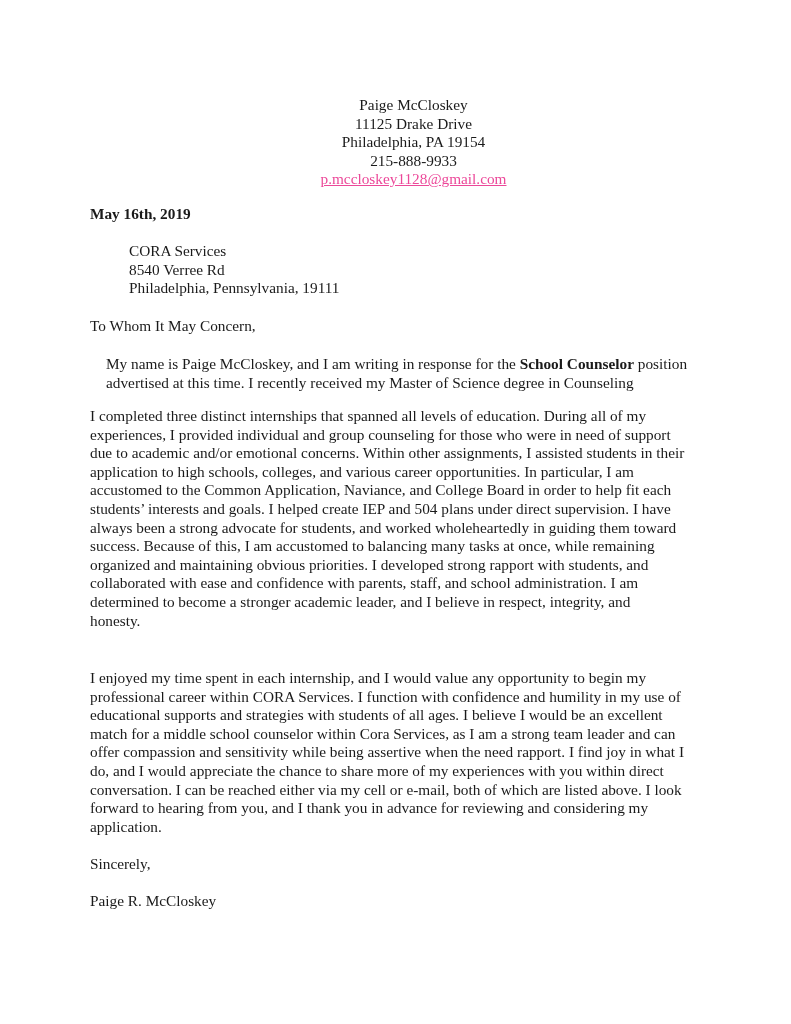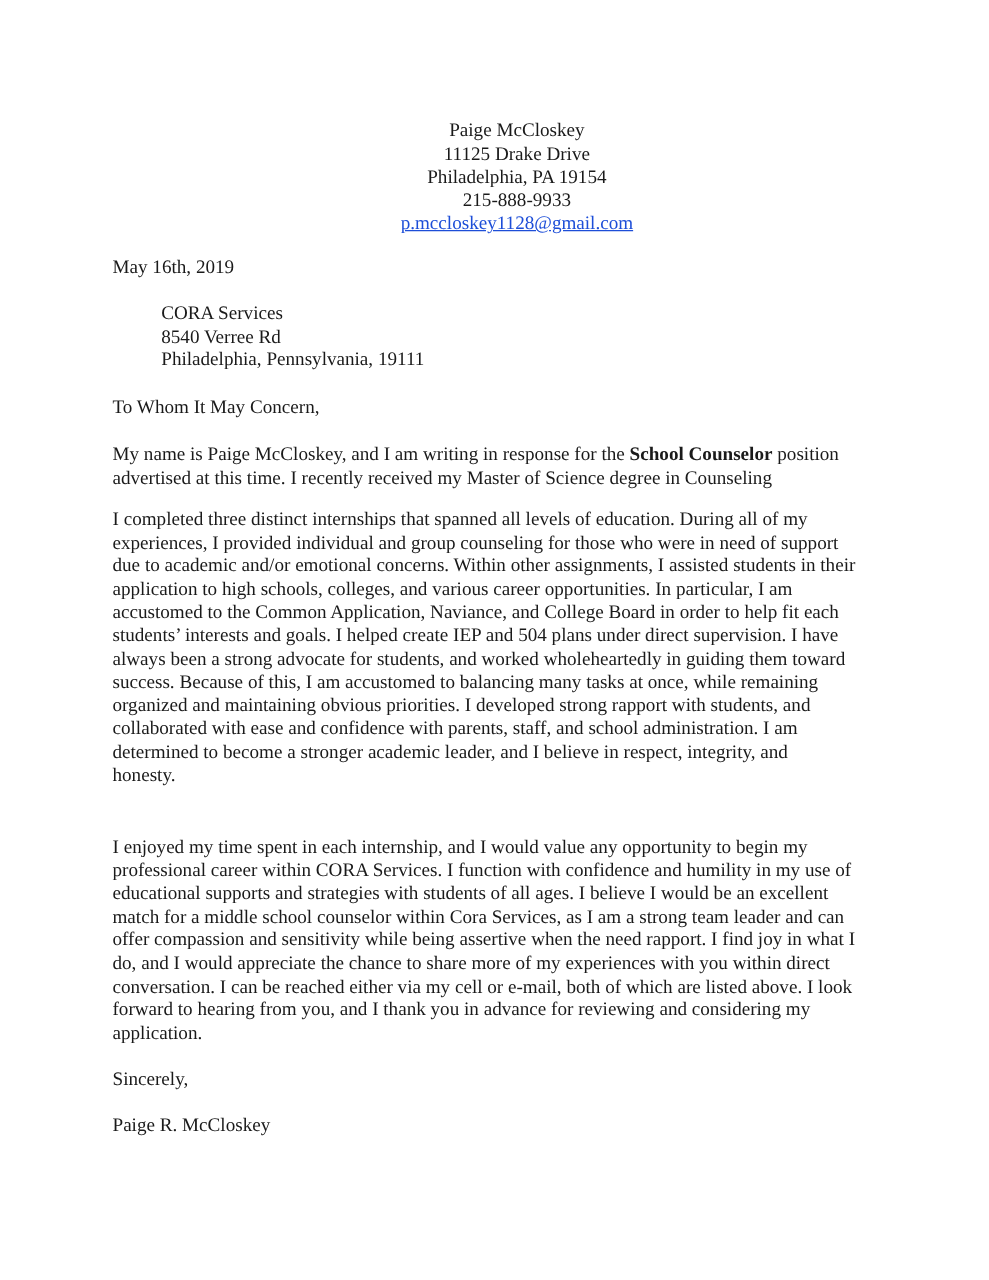--- a/index.html
+++ b/index.html
@@ -4,53 +4,53 @@
 <style>
   html, body { margin: 0; padding: 0; background: #ffffff; }
   body { width: 791px; height: 1024px; overflow: hidden; position: relative; }
   .page {
     position: absolute; left: 0; top: 0; width: 791px; height: 1024px;
     background: #ffffff; color: #1a1a1a;
     font-family: "Liberation Serif", serif; font-size: 15.3px; line-height: 18.6px;
   }
   .header { position: absolute; top: 96px; left: 0; width: 791px; text-align: center; }
   .header div { height: 18.6px; white-space: nowrap; margin-left: 36px; }
-  .email { text-decoration: underline; color: #1d4ed8; }
+  .email { text-decoration: underline; color: #ec4899; }
   .line { white-space: nowrap; height: 18.6px; }
   .block { position: absolute; left: 90px; width: 640px; }
   b { font-weight: bold; }
 </style>
 </head>
 <body>
 
 <div class="page">
 
   <div class="header">
     <div>Paige McCloskey</div>
     <div>11125 Drake Drive</div>
     <div>Philadelphia, PA 19154</div>
     <div>215-888-9933</div>
     <div><span class="email">p.mccloskey1128@gmail.com</span></div>
   </div>
 
-  <div class="block" style="top:205px;">
+  <div class="block" style="top:205px;font-weight:bold;">
     <div class="line">May 16th, 2019</div>
   </div>
 
   <div class="block" style="top:242px;margin-left:39px;">
     <div class="line">CORA Services</div>
     <div class="line">8540 Verree Rd</div>
     <div class="line">Philadelphia, Pennsylvania, 19111</div>
   </div>
 
   <div class="block" style="top:317px;">
     <div class="line">To Whom It May Concern,</div>
   </div>
 
-  <div class="block" style="top:355px;">
+  <div class="block" style="top:355px;margin-left:16px;">
     <div class="line"><span>My name is Paige McCloskey, and I am writing in response for the </span><b>School Counselor</b><span> position</span></div>
     <div class="line">advertised at this time. I recently received my Master of Science degree in Counseling</div>
   </div>
 
   <div class="block" style="top:407px;">
     <div class="line">I completed three distinct internships that spanned all levels of education. During all of my</div>
     <div class="line">experiences, I provided individual and group counseling for those who were in need of support</div>
     <div class="line">due to academic and/or emotional concerns. Within other assignments, I assisted students in their</div>
     <div class="line">application to high schools, colleges, and various career opportunities.  In particular, I am</div>
     <div class="line">accustomed to the Common Application, Naviance, and College Board in order to help fit each</div>

